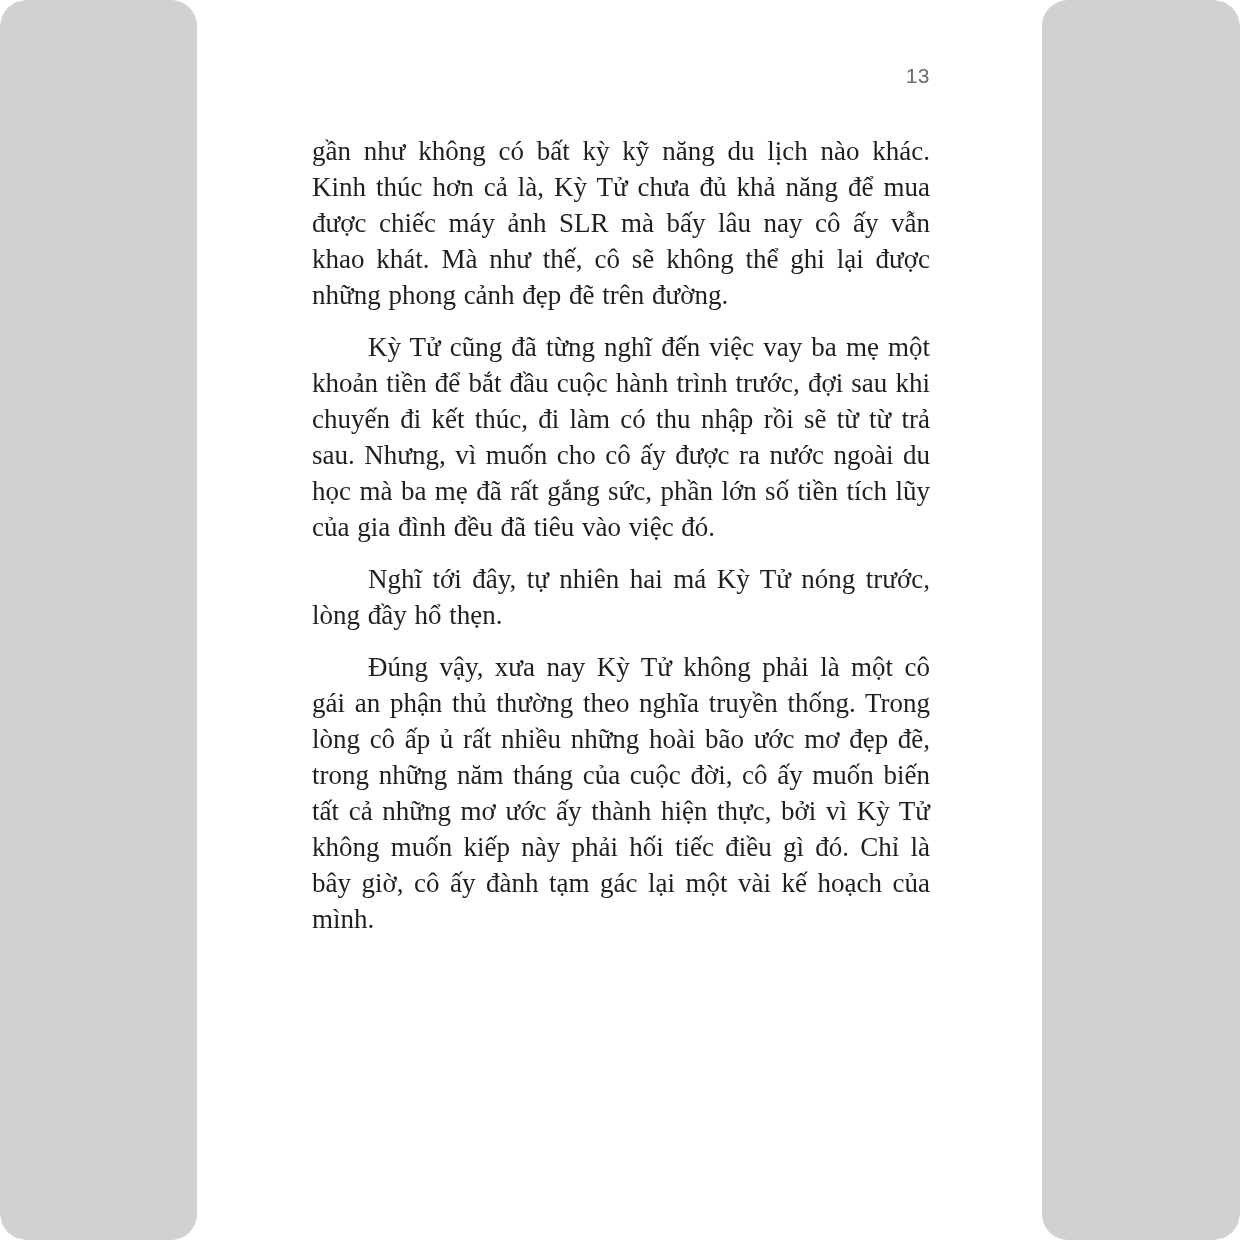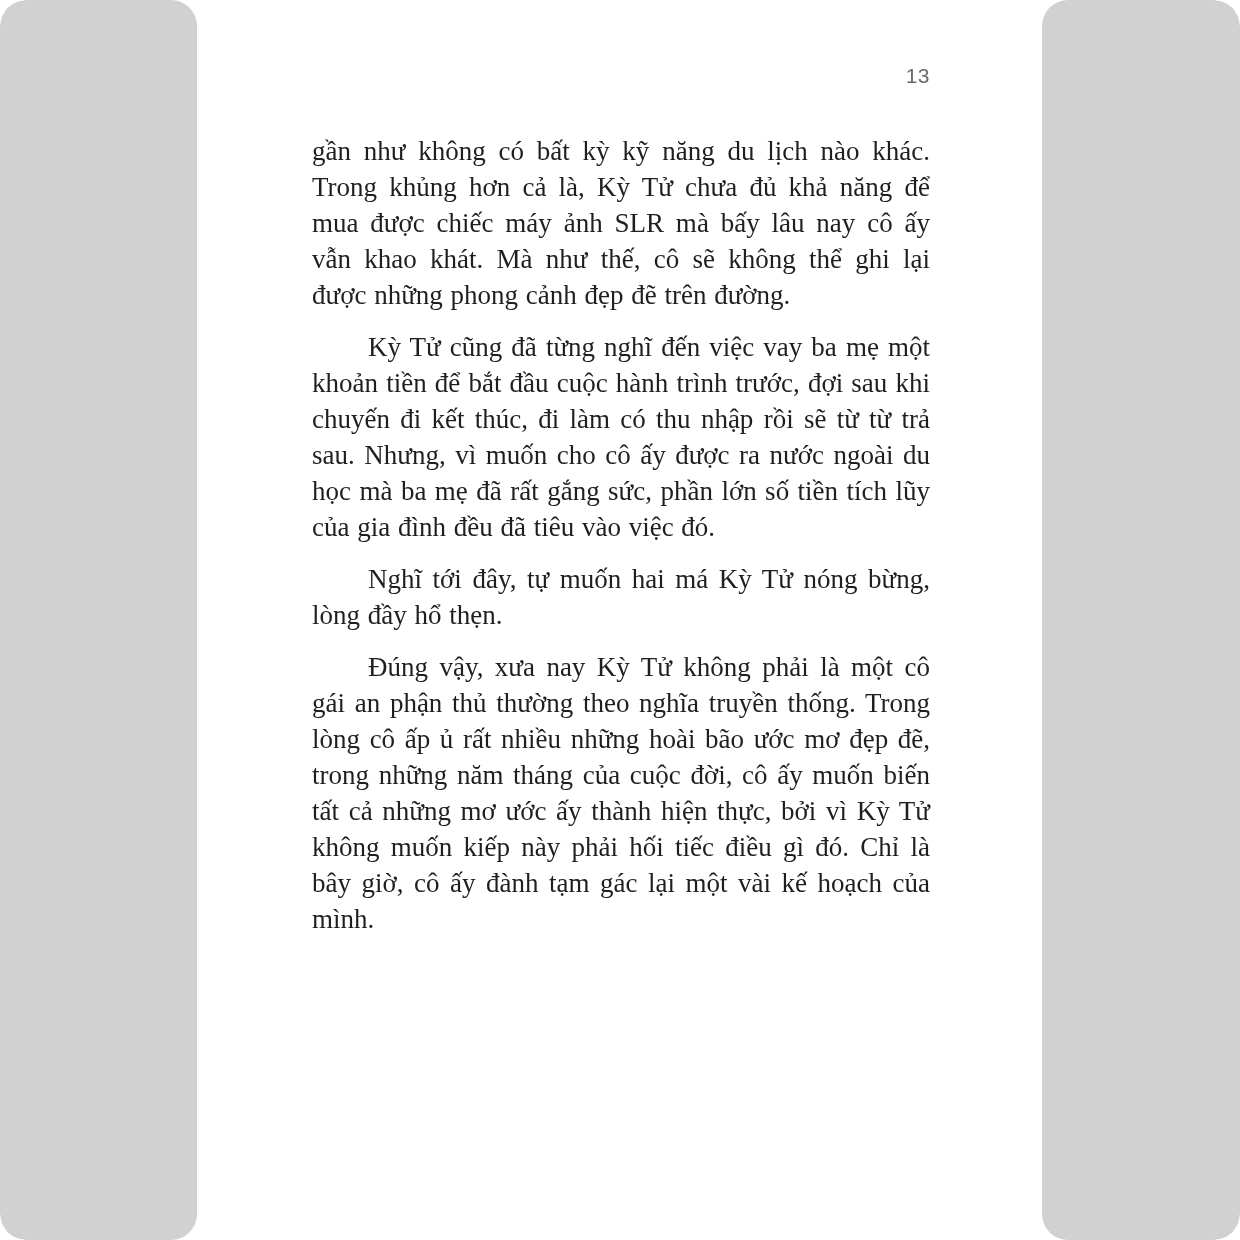--- a/index.html
+++ b/index.html
@@ -64,21 +64,21 @@
 </head>
 <body>
 
 <div class="screen">
   <div class="gutter left"></div>
 
   <div class="page">
     <div class="page-number">13</div>
 
     <div class="text-block">
-      <p class="para">gần như không có bất kỳ kỹ năng du lịch nào khác. Trong khủng hơn cả là, Kỳ Tử chưa đủ khả năng để mua được chiếc máy ảnh SLR mà bấy lâu nay cô ấy vẫn khao khát. Mà như thế, cô sẽ không thể ghi lại được những phong cảnh đẹp đẽ trên đường.</p>
+      <p class="para">gần như không có bất kỳ kỹ năng du lịch nào khác. Kinh thúc hơn cả là, Kỳ Tử chưa đủ khả năng để mua được chiếc máy ảnh SLR mà bấy lâu nay cô ấy vẫn khao khát. Mà như thế, cô sẽ không thể ghi lại được những phong cảnh đẹp đẽ trên đường.</p>
       <p class="para">Kỳ Tử cũng đã từng nghĩ đến việc vay ba mẹ một khoản tiền để bắt đầu cuộc hành trình trước, đợi sau khi chuyến đi kết thúc, đi làm có thu nhập rồi sẽ từ từ trả sau. Nhưng, vì muốn cho cô ấy được ra nước ngoài du học mà ba mẹ đã rất gắng sức, phần lớn số tiền tích lũy của gia đình đều đã tiêu vào việc đó.</p>
-      <p class="para">Nghĩ tới đây, tự muốn hai má Kỳ Tử nóng bừng, lòng đầy hổ thẹn.</p>
+      <p class="para">Nghĩ tới đây, tự nhiên hai má Kỳ Tử nóng trước, lòng đầy hổ thẹn.</p>
       <p class="para">Đúng vậy, xưa nay Kỳ Tử không phải là một cô gái an phận thủ thường theo nghĩa truyền thống. Trong lòng cô ấp ủ rất nhiều những hoài bão ước mơ đẹp đẽ, trong những năm tháng của cuộc đời, cô ấy muốn biến tất cả những mơ ước ấy thành hiện thực, bởi vì Kỳ Tử không muốn kiếp này phải hối tiếc điều gì đó. Chỉ là bây giờ, cô ấy đành tạm gác lại một vài kế hoạch của mình.</p>
     </div>
   </div>
 
   <div class="gutter right"></div>
 </div>
 
 </body></html>

